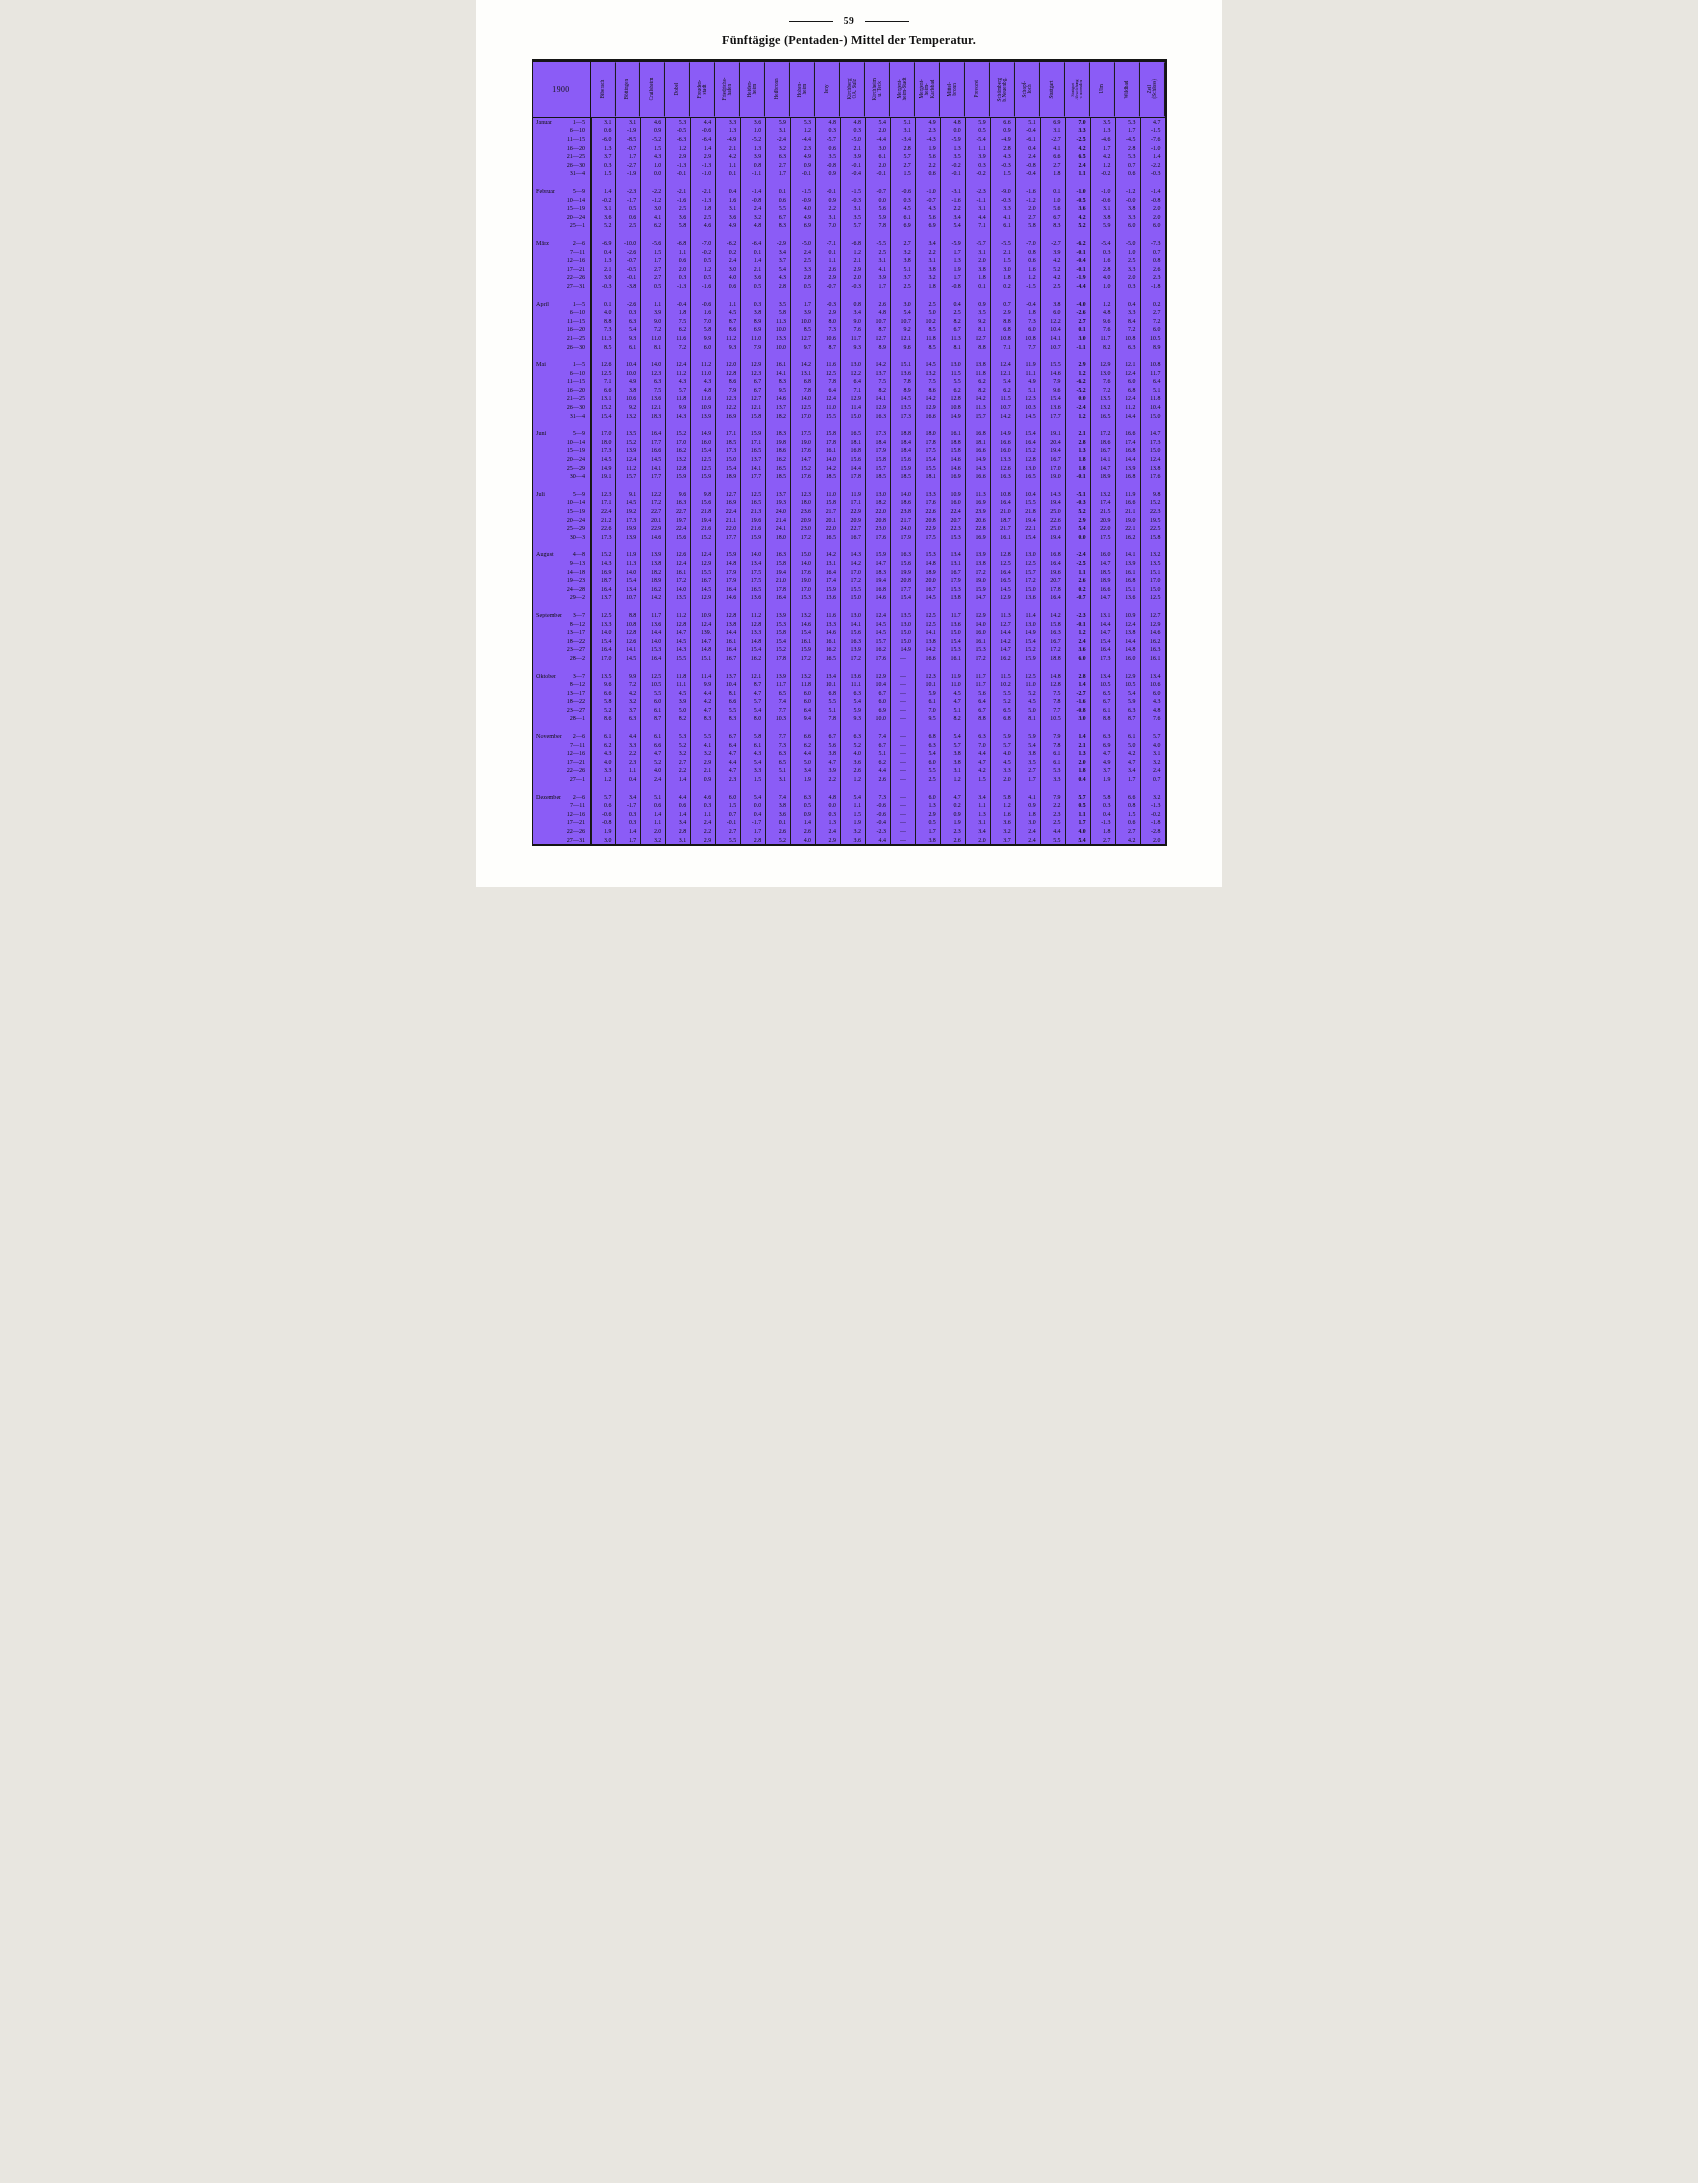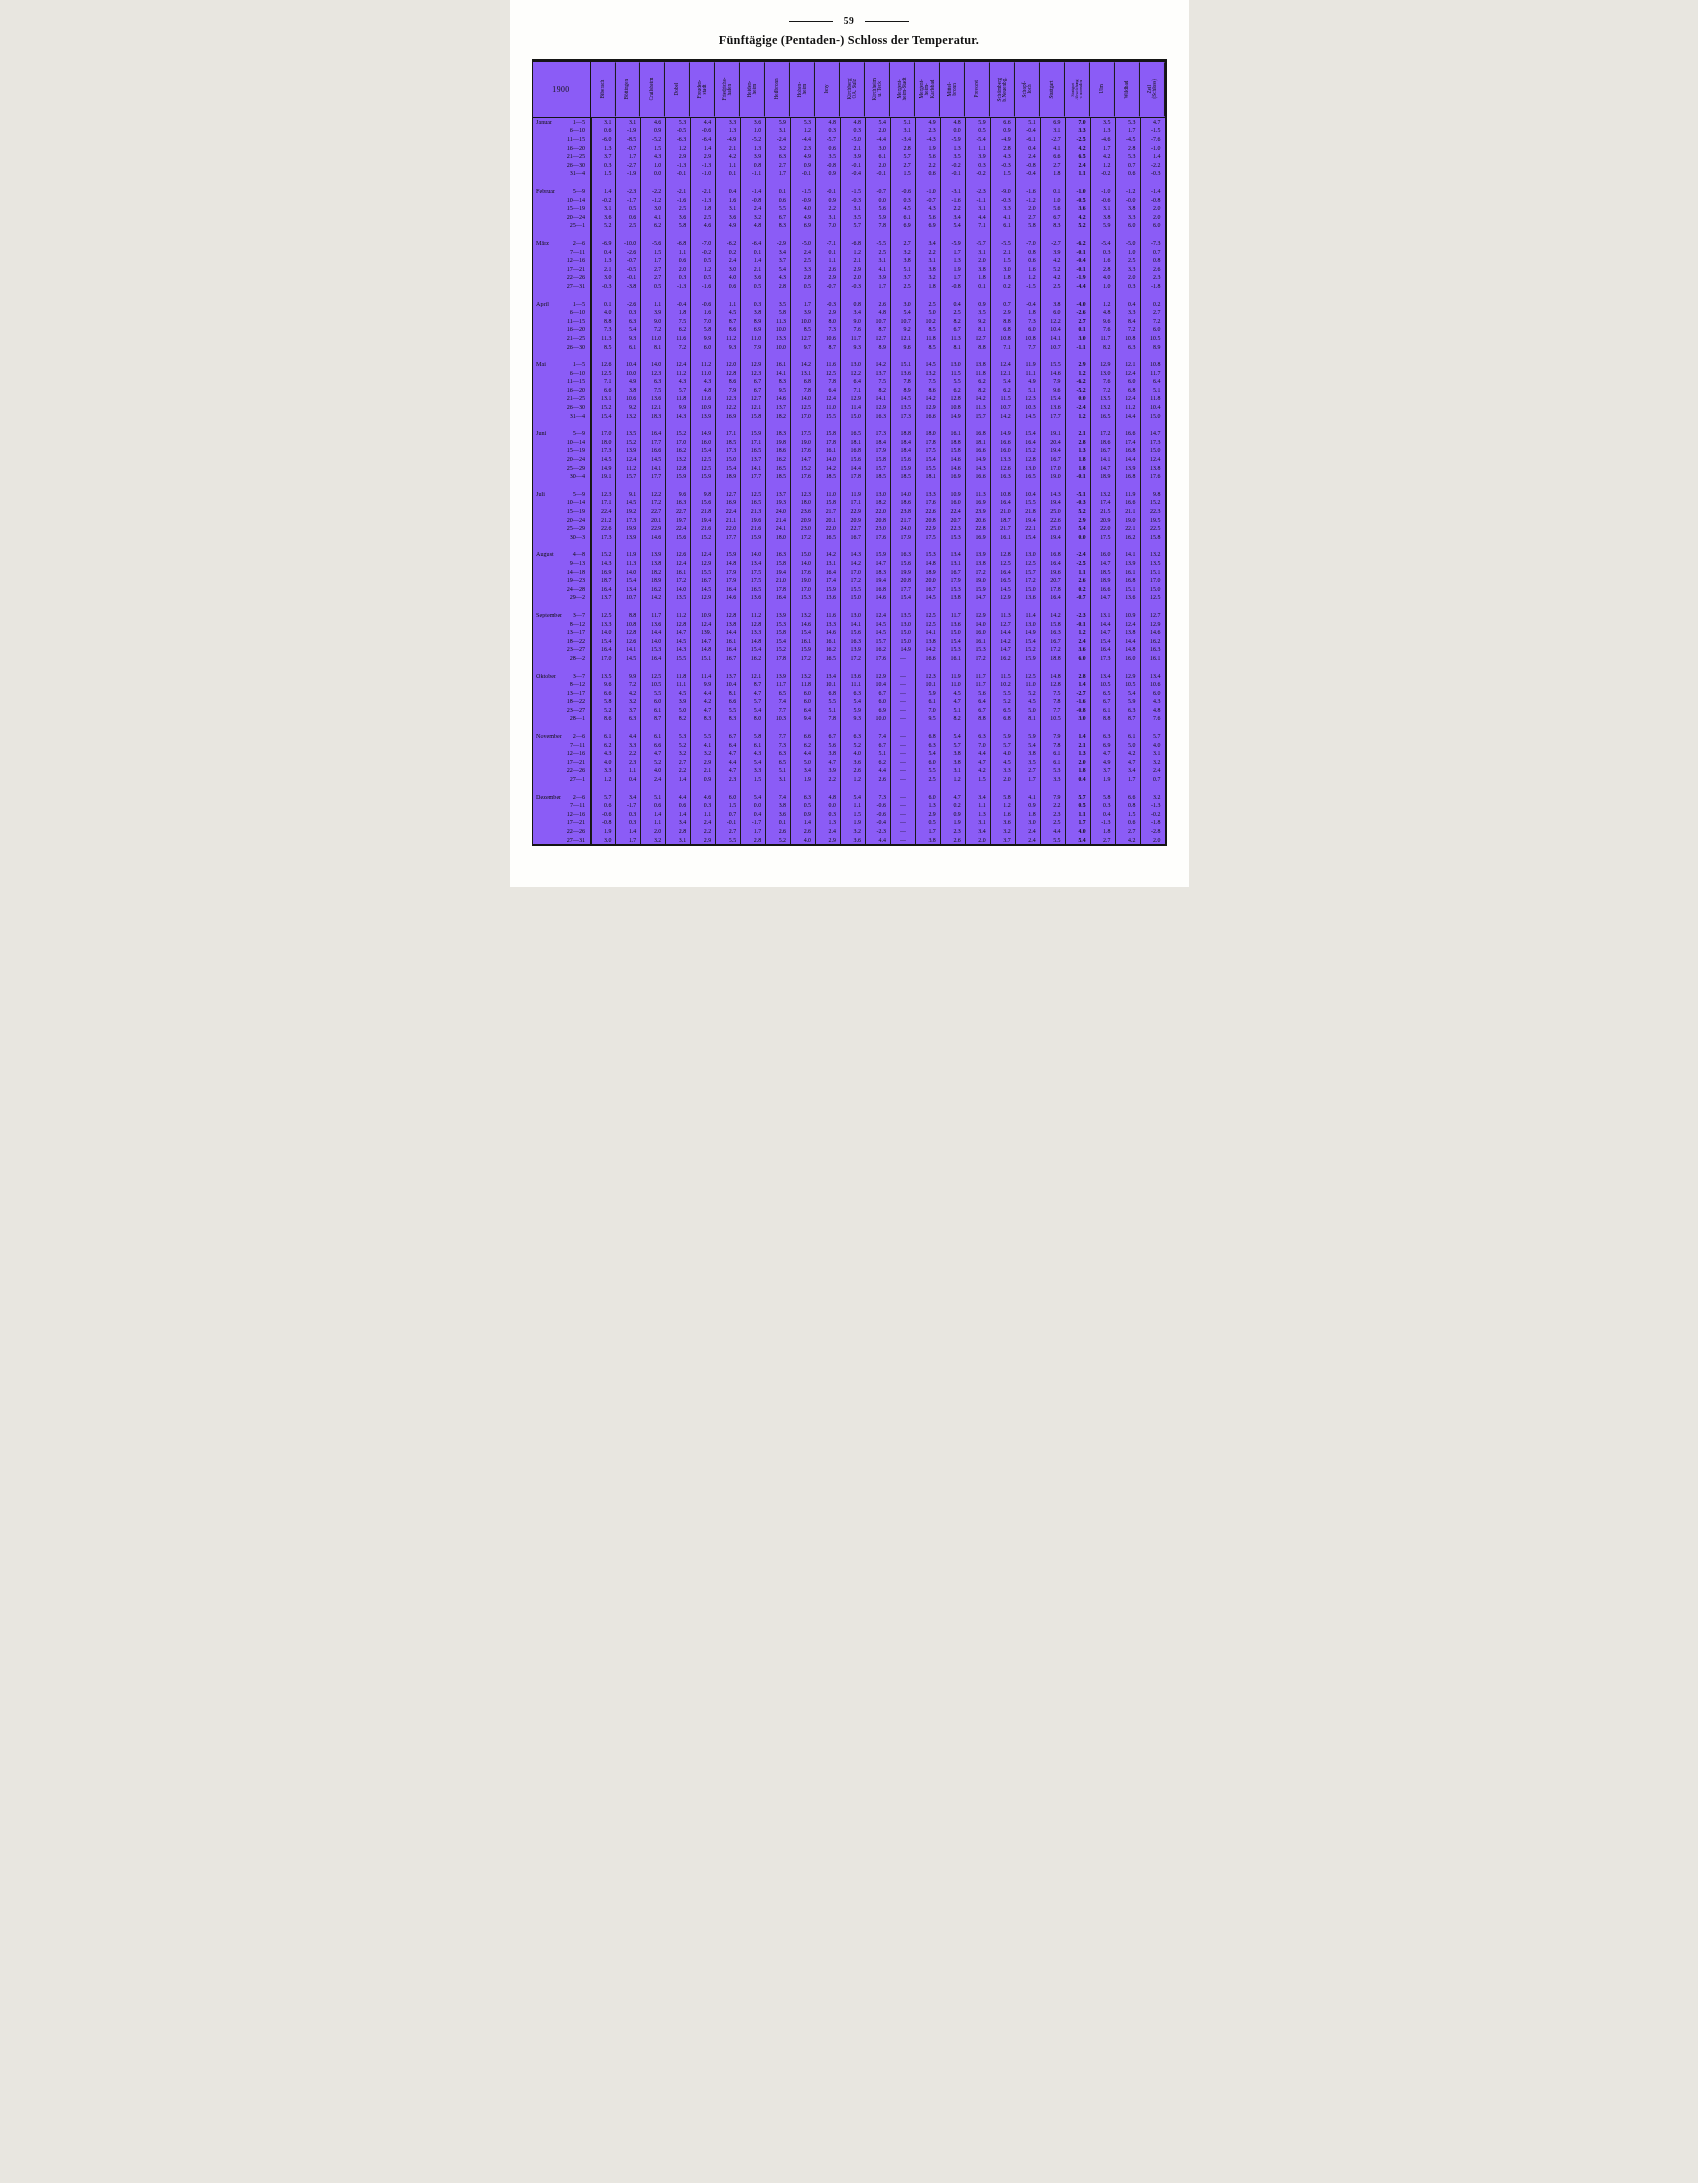--- a/index.html
+++ b/index.html
@@ -1,17 +1,17 @@
 <!DOCTYPE html>
 <html style="font-size:7.3px"><head>
 <meta charset="utf-8">
 <style>
   html,body { margin:0; padding:0; background:#e8e6e0; }
   .page {
-    position:relative; width:679px; margin:0 auto; background:#fefefc;
+    position:relative; width:746px; margin:0 auto; background:#fefefc;
     font-family:"Liberation Serif", serif; color:#111;
     padding:13.6px 0 41px 0; box-sizing:border-box;
   }
   .pageno-row { display:flex; align-items:center; justify-content:center; gap:11px; margin-top:2.7px; }
   .pageno-rule { width:44px; border-top:1.1px solid #151515; height:0; }
   .page-number { font-size:9.5px; font-weight:bold; letter-spacing:0.5px; }
   .doc-title { text-align:center; font-size:12.3px; font-weight:bold; margin-top:6.4px; letter-spacing:0.2px; }
 
   .ttable {
     margin:11.8px auto 0 auto; width:632px;
@@ -54,21 +54,21 @@
 </head>
 <body>
 
 <div class="page">
   <div class="pageno-row">
     <span class="pageno-rule"></span>
     <span class="page-number">59</span>
     <span class="pageno-rule"></span>
   </div>
 
-  <div class="doc-title">Fünftägige (Pentaden-) Schloss der Temperatur.</div>
+  <div class="doc-title">Fünftägige (Pentaden-) Mittel der Temperatur.</div>
 
   <div class="ttable">
     <div class="grid-row header-row" id="header-row">
       <div class="corner-cell">1900</div>
 
     <div class="hcell">Biberach</div>
         <div class="hcell">Böttingen</div>
         <div class="hcell">Crailsheim</div>
         <div class="hcell">Dobel</div>
         <div class="hcell">Freuden-

